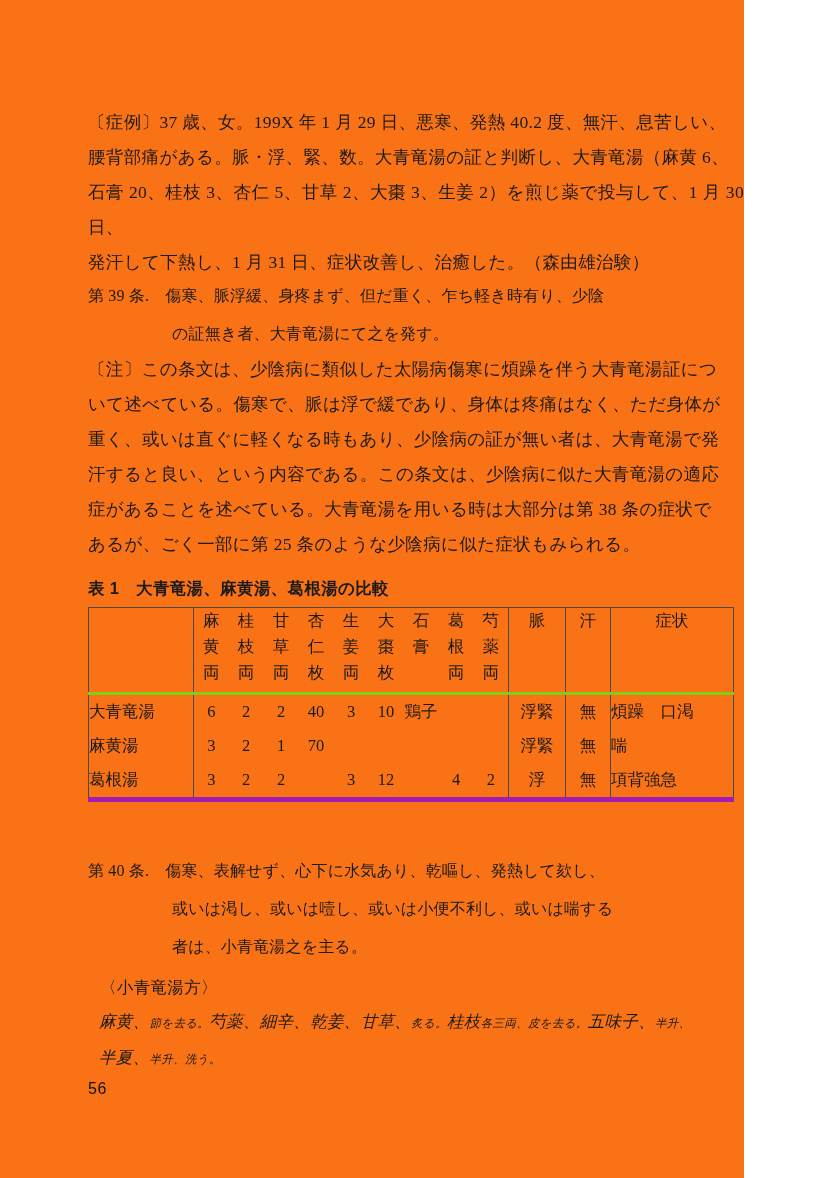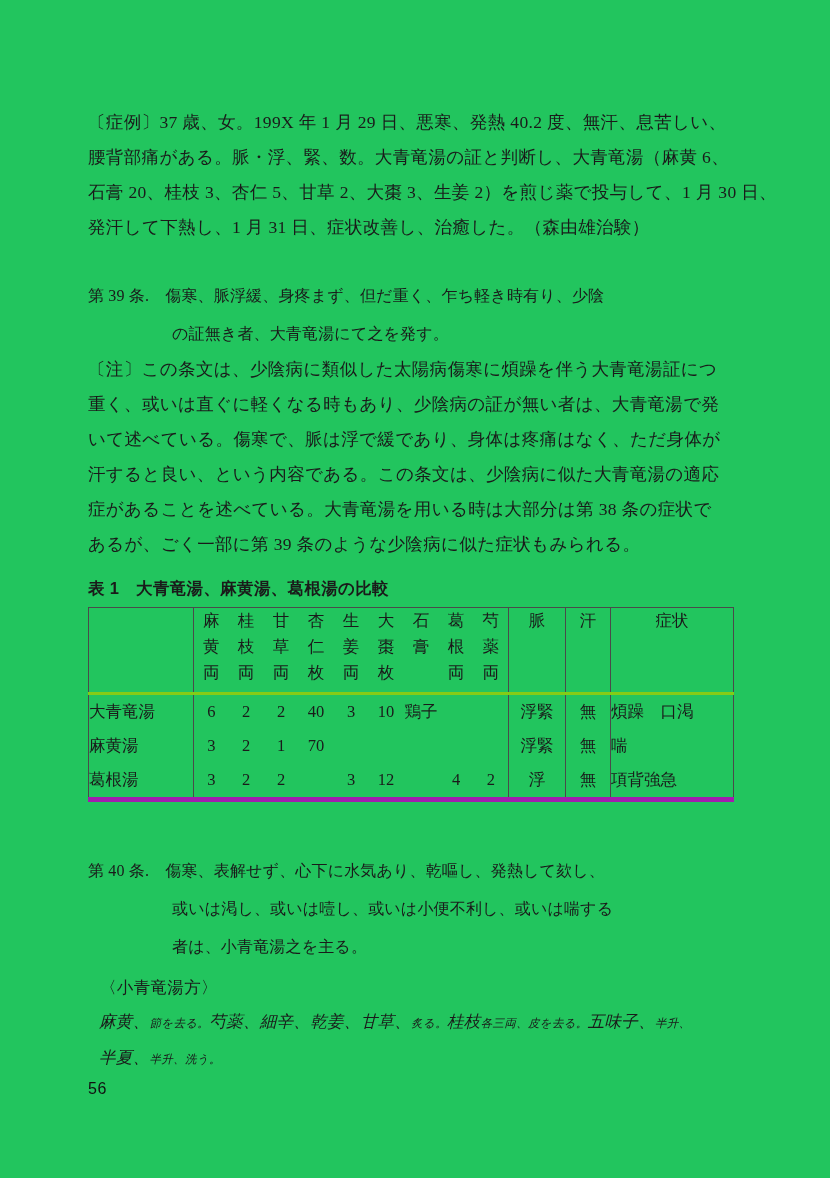--- a/index.html
+++ b/index.html
@@ -7,23 +7,23 @@
     margin: 0;
     padding: 0;
     background: #ffffff;
   }
   body {
     font-family: "Liberation Serif", "DejaVu Serif", serif;
     color: #1a1a1a;
   }
   .page {
     position: relative;
-    width: 830px;
+    width: 744px;
     height: 1178px;
-    background: #22c55e;
+    background: #f97316;
     overflow: hidden;
     box-sizing: border-box;
   }
 
   .para {
     font-size: 17.5px;
     line-height: 35px;
     letter-spacing: 0.02em;
     text-align: justify;
     text-justify: inter-character;
@@ -167,25 +167,25 @@
     <p class="para">発汗して下熱し、1 月 31 日、症状改善し、治癒した。（森由雄治験）</p>
   </div>
 
   <div class="blk article" style="top:277px;">
     <span class="art-line">第 39 条.　傷寒、脈浮緩、身疼まず、但だ重く、乍ち軽き時有り、少陰</span>
     <span class="art-line indent">の証無き者、大青竜湯にて之を発す。</span>
   </div>
 
   <div class="blk" style="top:352px;">
     <p class="para">〔注〕この条文は、少陰病に類似した太陽病傷寒に煩躁を伴う大青竜湯証につ</p>
+    <p class="para">いて述べている。傷寒で、脈は浮で緩であり、身体は疼痛はなく、ただ身体が</p>
     <p class="para">重く、或いは直ぐに軽くなる時もあり、少陰病の証が無い者は、大青竜湯で発</p>
-    <p class="para">いて述べている。傷寒で、脈は浮で緩であり、身体は疼痛はなく、ただ身体が</p>
     <p class="para">汗すると良い、という内容である。この条文は、少陰病に似た大青竜湯の適応</p>
     <p class="para">症があることを述べている。大青竜湯を用いる時は大部分は第 38 条の症状で</p>
-    <p class="para">あるが、ごく一部に第 39 条のような少陰病に似た症状もみられる。</p>
+    <p class="para">あるが、ごく一部に第 25 条のような少陰病に似た症状もみられる。</p>
   </div>
 
   <div class="blk" style="top:578px;">
     <p class="tbl-caption">表 1　大青竜湯、麻黄湯、葛根湯の比較</p>
     <table class="cmp">
       <thead>
         <tr>
           <th class="hdr-cell name-col" style="width:104px;"></th>
           <th class="hdr-cell hdr-vert herb first">
             <span>麻</span>

